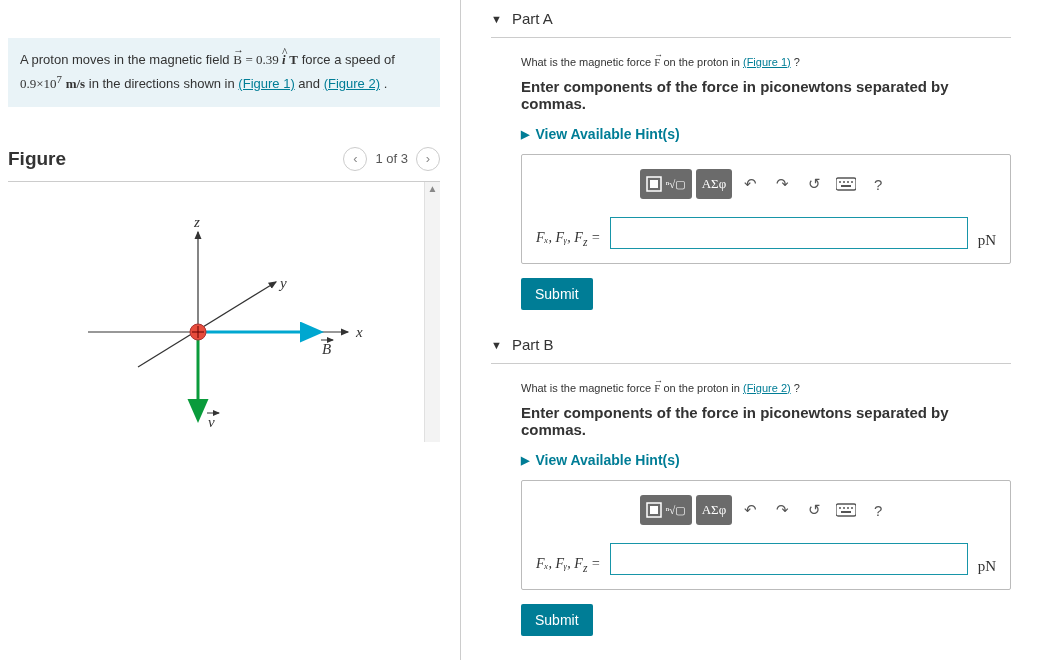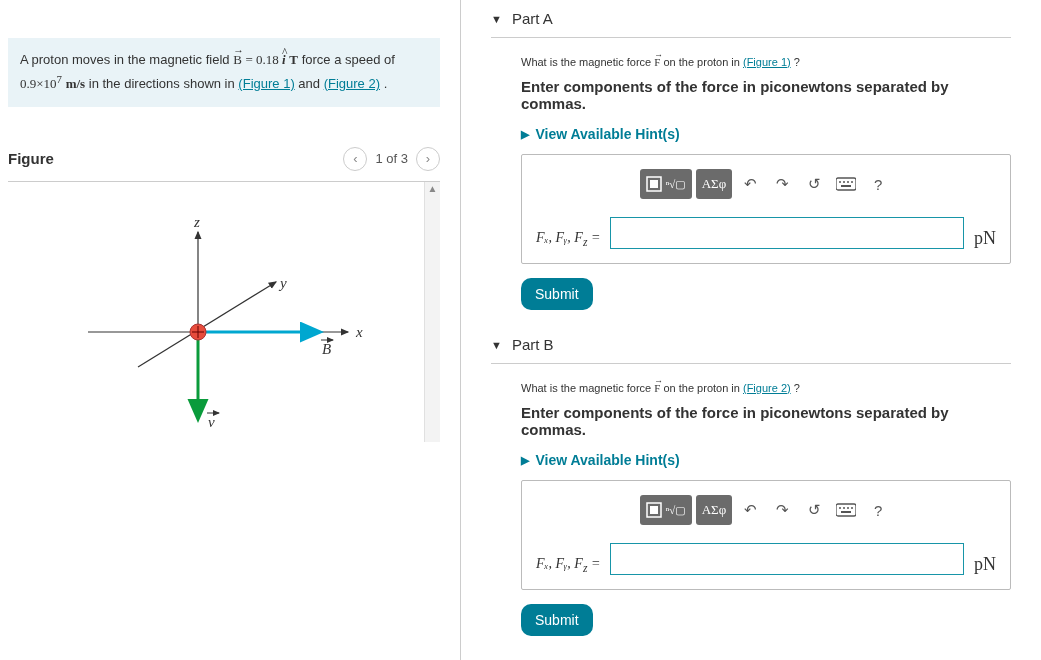--- a/index.html
+++ b/index.html
@@ -7,21 +7,21 @@
   .container { display:flex; width:1041px; height:660px; overflow:hidden; }
   .left-pane { width:460px; padding:14px 20px 0 8px; position:relative; }
   .right-pane { flex:1; border-left:1px solid #ccc; padding:10px 30px 0 30px; overflow:hidden; }
   
   .problem-box { background:#e9f3f7; padding:12px 12px; line-height:1.6; margin-top:24px; margin-bottom:40px; font-size:13px; }
   .problem-box .math { font-family: Georgia, "Times New Roman", serif; }
   .link { color:#007d96; text-decoration:underline; cursor:pointer; }
   
   .figure-section { margin-top:30px; }
   .figure-header { display:flex; align-items:center; justify-content:space-between; padding-bottom:10px; border-bottom:1px solid #ccc; }
-  .figure-title { font-size:15px; font-weight:bold; color:#333; }
+  .figure-title { font-size:19px; font-weight:bold; color:#333; }
   .figure-nav { display:flex; align-items:center; gap:8px; font-size:13px; color:#555; }
   .circle-btn { width:24px; height:24px; border:1px solid #ccc; border-radius:50%; display:flex; align-items:center; justify-content:center; cursor:pointer; background:#fff; color:#888; font-size:13px; }
   .figure-body { position:relative; height:260px; }
   .figure-canvas { position:absolute; top:0; left:0; width:420px; height:260px; }
   .scrollbar { position:absolute; right:0; top:0; width:16px; height:260px; background:#f3f3f3; border-left:1px solid #e0e0e0; display:flex; flex-direction:column; align-items:center; }
   .scroll-arrow { width:14px; height:14px; display:flex; align-items:center; justify-content:center; color:#888; cursor:pointer; font-size:10px; }
   
   .part { margin-bottom:18px; }
   .part-header { display:flex; align-items:center; gap:10px; border-bottom:1px solid #ccc; padding-bottom:10px; margin-bottom:18px; }
   .part-title { font-weight:normal; font-size:15px; }
@@ -34,39 +34,39 @@
   .hint-caret { color:#007d96; font-size:11px; }
   
   .answer-box { border:1px solid #bbb; border-radius:2px; padding:14px 14px 14px 14px; margin-bottom:14px; }
   .toolbar { display:flex; justify-content:center; gap:4px; margin-bottom:18px; align-items:center; }
   .tool-group { background:#6b6b6b; border-radius:3px; padding:4px 6px; display:flex; align-items:center; gap:4px; height:30px; color:#fff; font-family: Georgia, "Times New Roman", serif; font-size:13px; }
   .tool-icon { width:28px; height:24px; display:flex; align-items:center; justify-content:center; color:#6b6b6b; cursor:pointer; font-size:15px; }
   .tool-plain { color:#555; }
   .answer-row { display:flex; align-items:flex-end; gap:10px; }
   .answer-label { font-family: Georgia, "Times New Roman", serif; font-style:italic; font-size:14px; }
   .answer-input { flex:1; height:32px; border:1px solid #1795a8; background:#fff; outline:none; padding:0 6px; font-size:14px; }
-  .unit { font-family: Georgia, "Times New Roman", serif; font-size:18px; }
-  
-  .submit-btn { background:#007d96; color:#fff; border:none; padding:8px 14px; font-size:14px; border-radius:10px; cursor:pointer; }
+  .unit { font-family: Georgia, "Times New Roman", serif; font-size:15px; }
+  
+  .submit-btn { background:#007d96; color:#fff; border:none; padding:8px 14px; font-size:14px; border-radius:2px; cursor:pointer; }
   
   .vec { position:relative; display:inline-block; }
   .vec::before { content:"→"; position:absolute; top:-0.75em; left:0; right:0; text-align:center; font-size:0.8em; font-style:normal; }
   .ihat { position:relative; display:inline-block; font-style:italic; font-weight:bold; }
   .ihat::before { content:"^"; position:absolute; top:-0.55em; left:0; right:0; text-align:center; font-size:0.9em; font-style:normal; font-weight:normal; }
 </style>
 </head>
 <body>
 
 <div class="container">
 
   <div class="left-pane">
     <div class="problem-box">
       <span>A proton moves in the magnetic field </span>
       <span class="math"><span class="vec">B</span></span>
-      <span class="math"> = 0.18 </span>
+      <span class="math"> = 0.39 </span>
       <span class="math"><span class="ihat">i</span></span>
       <span class="math" style="font-weight:bold;"> T</span>
       <span> force a speed of </span>
       <span class="math">0.9×10</span><sup class="math">7</sup>
       <span class="math" style="font-weight:bold;"> m/s</span>
       <span> in the directions shown in </span>
       <span class="link">(Figure 1)</span>
       <span> and </span>
       <span class="link">(Figure 2)</span>
       <span>.</span>

